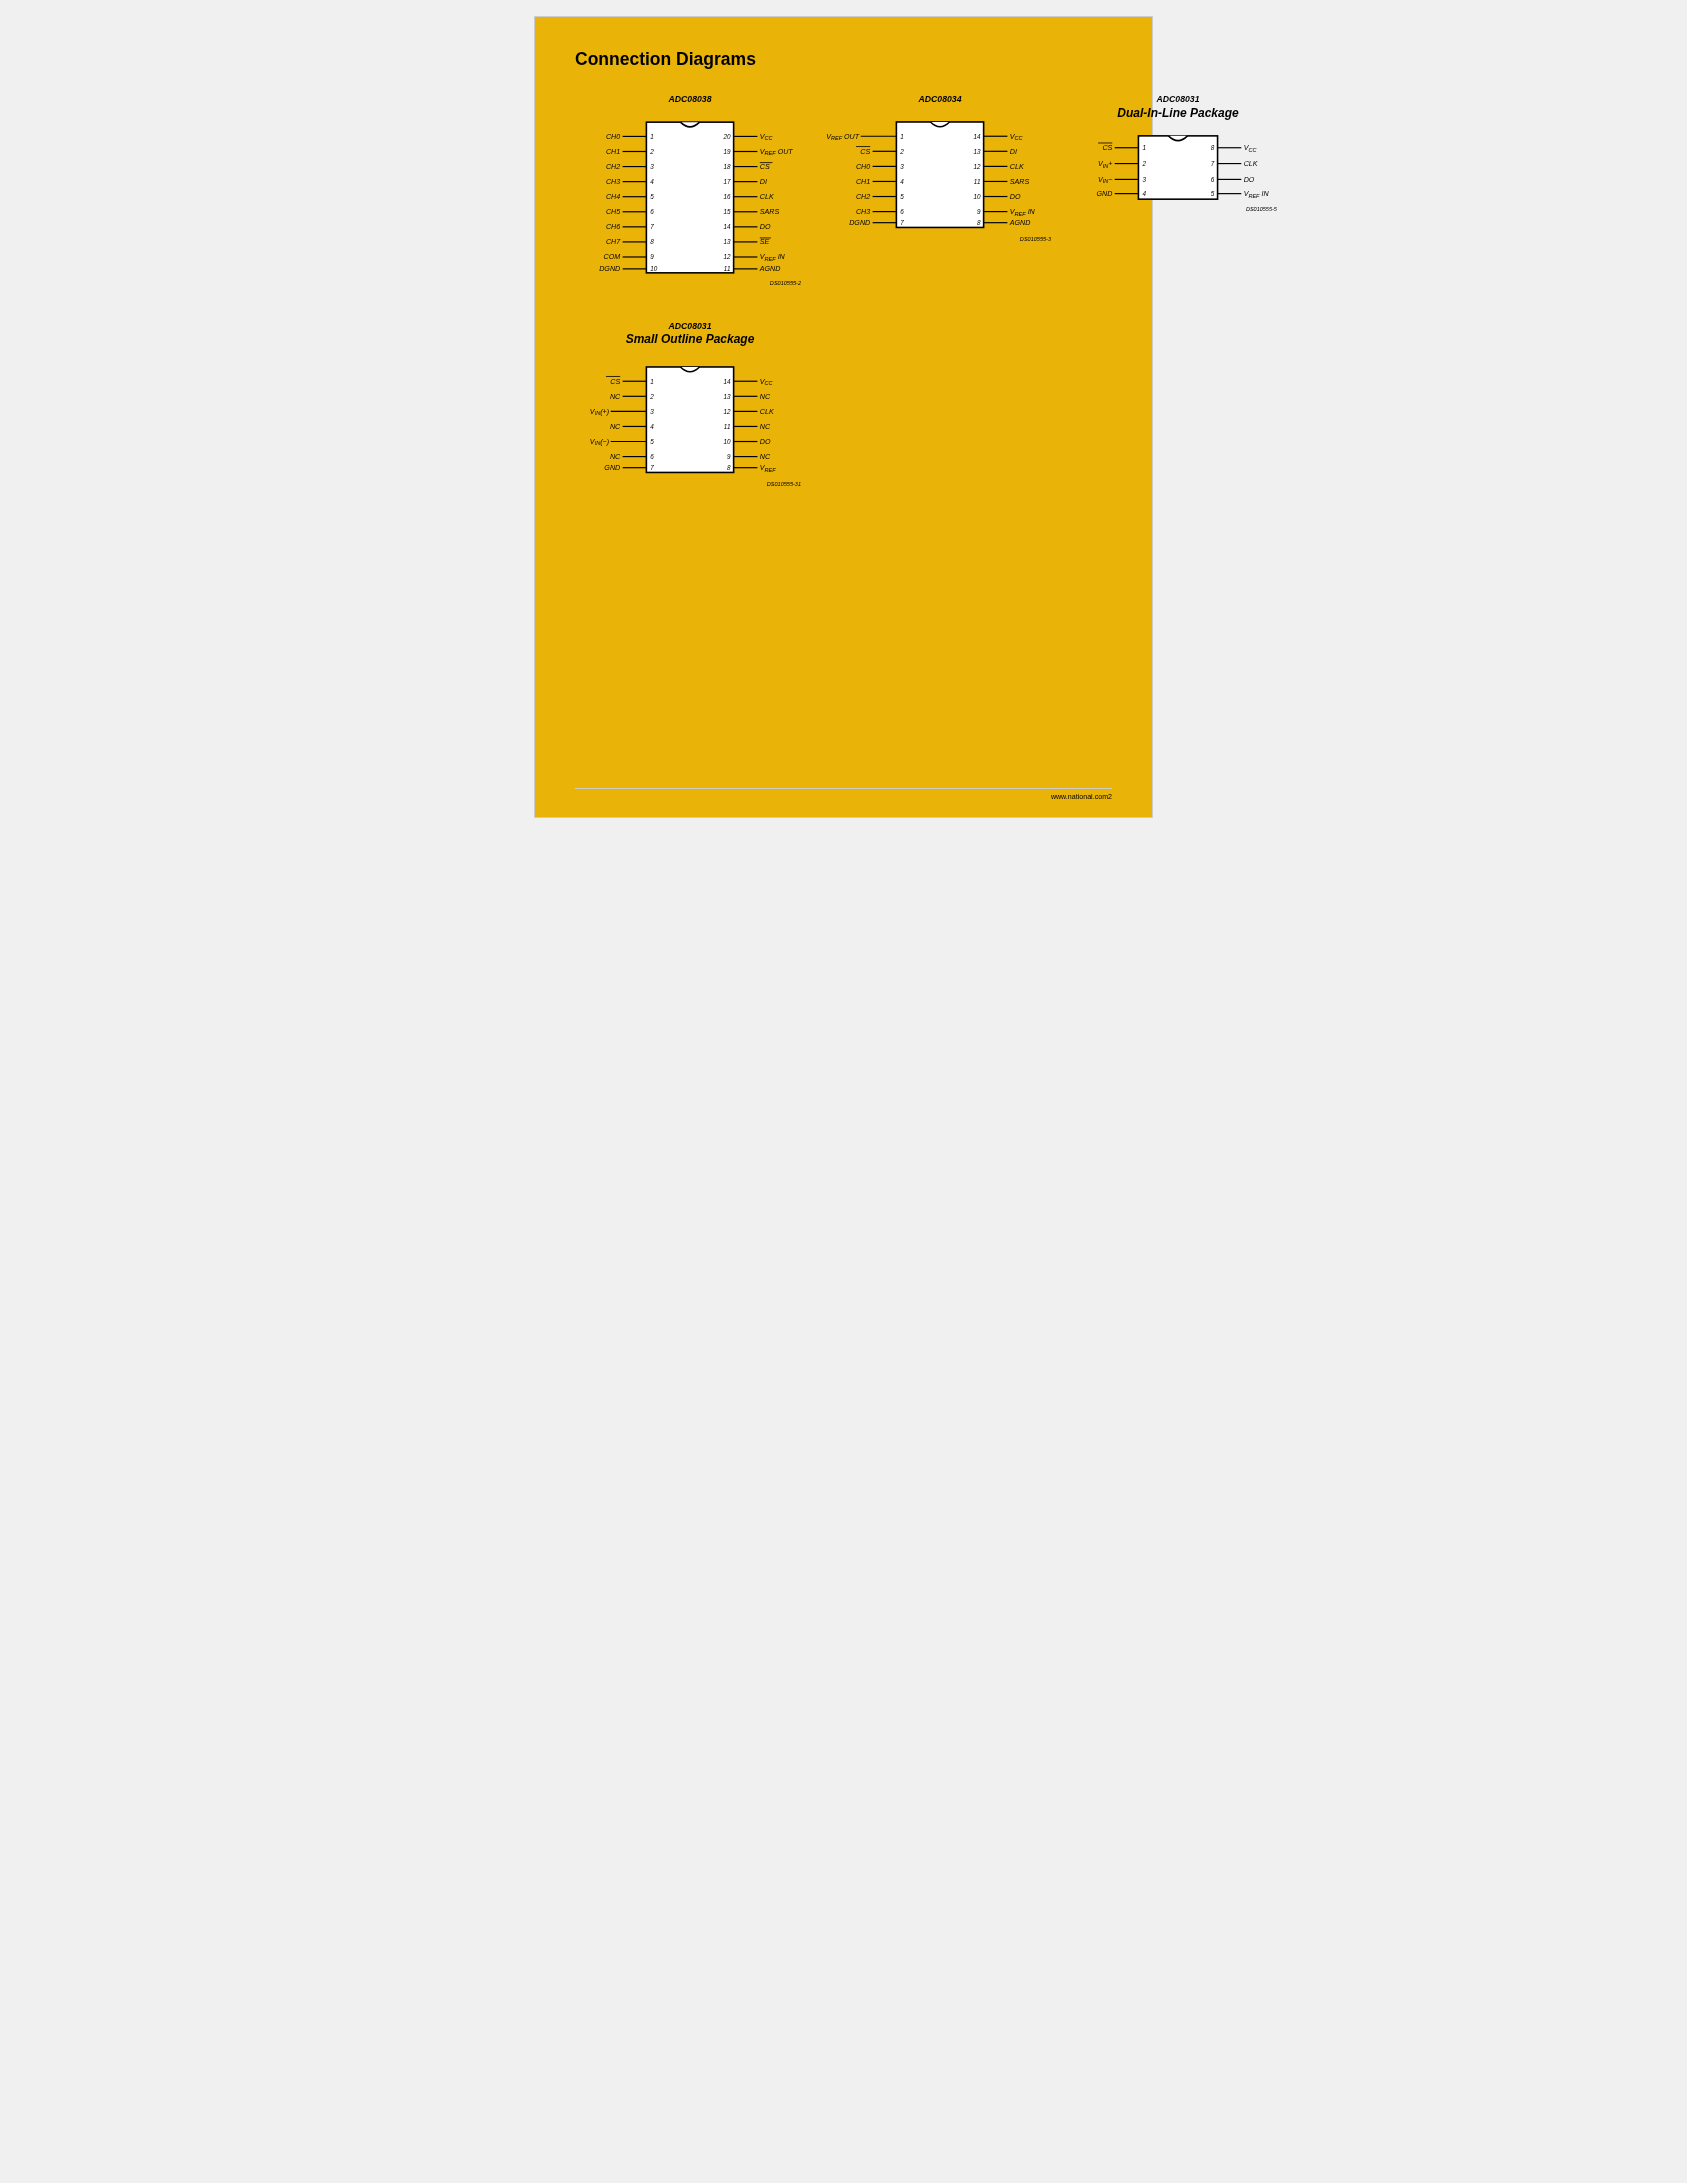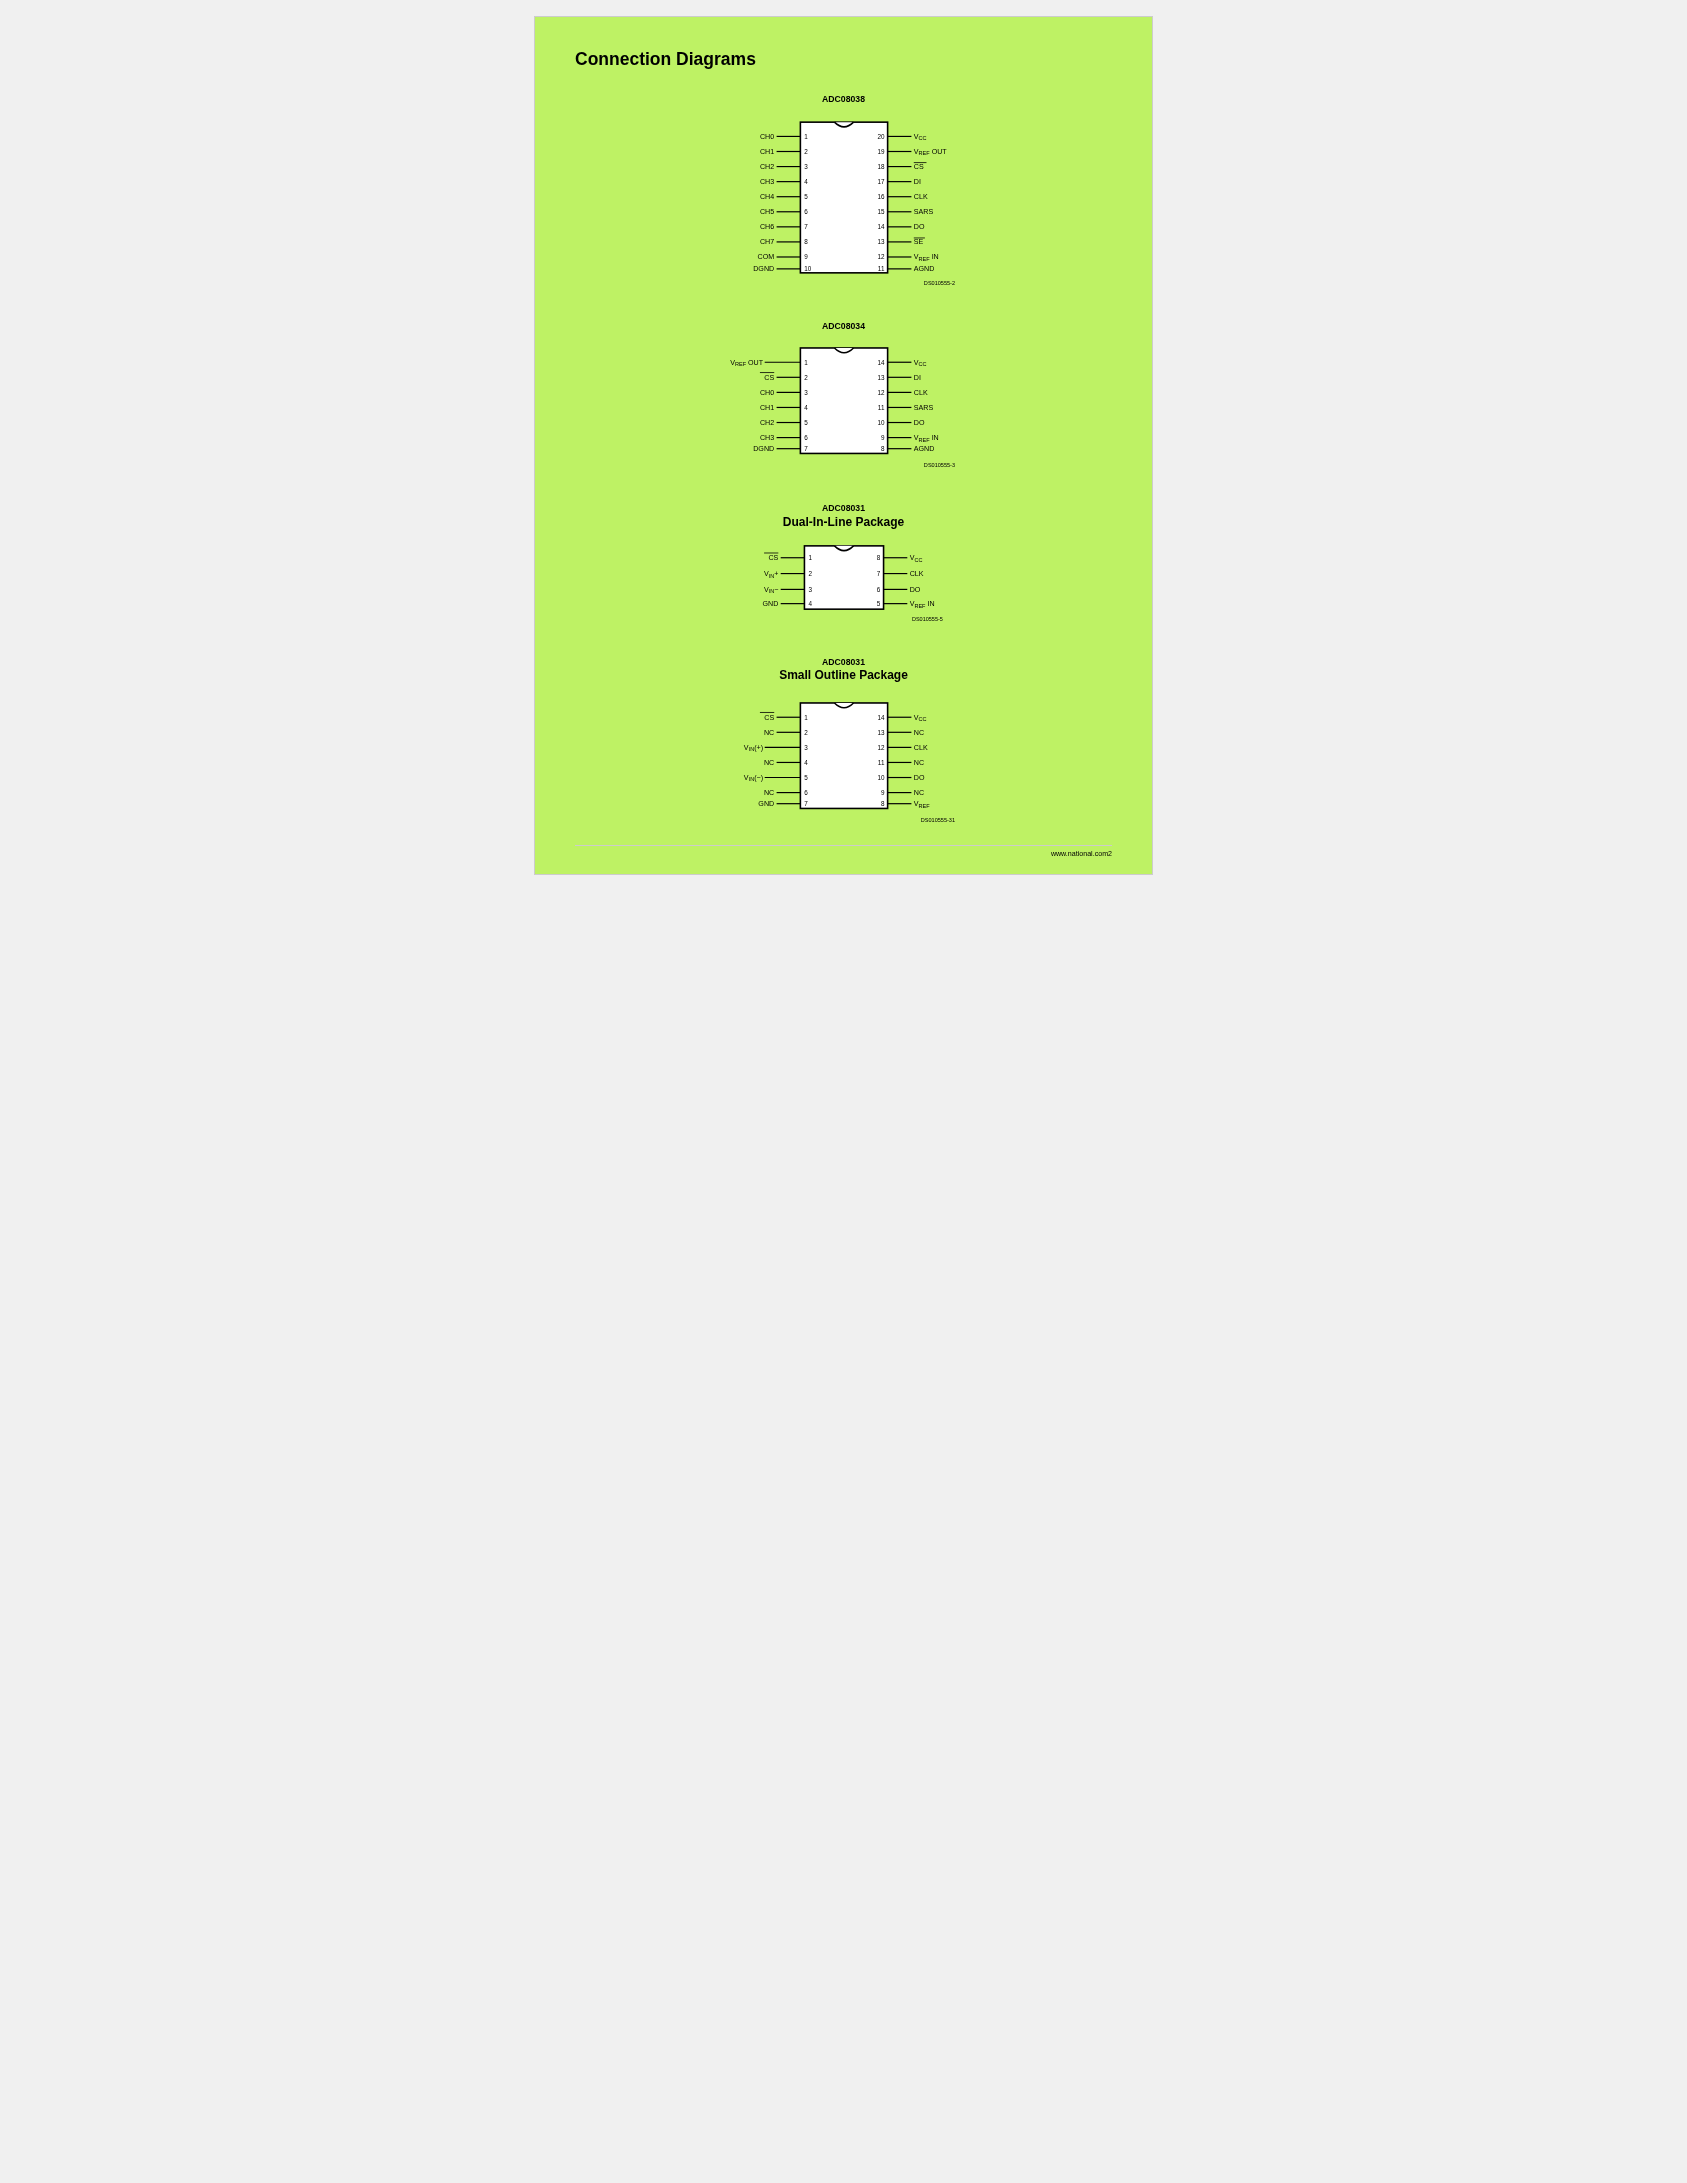--- a/index.html
+++ b/index.html
@@ -8,34 +8,35 @@
       font-family: Arial, sans-serif;
       display: flex;
       justify-content: center;
       align-items: flex-start;
       min-height: 100vh;
       padding: 16px;
     }
     .page {
       width: 619px;
       min-height: 802px;
-      background: #bef264;
+      background: #eab308;
       border: 0.8px solid #ccc;
       padding: 32px 40px 48px 40px;
       position: relative;
     }
     .page-title {
       font-size: 17.5px;
       font-weight: bold;
       margin-bottom: 24px;
     }
     .diagrams-grid {
       display: grid;
-      grid-template-columns: 1fr;
-      gap: 32px 8px;
+      grid-template-columns: 1fr 1fr 1fr;
+      gap: 32px 20px;
+      font-style: italic;
     }
     .diagram-section {
       display: flex;
       flex-direction: column;
       align-items: center;
     }
     .diagram-title {
       font-size: 8.7px;
       font-weight: bold;
       text-align: center;

